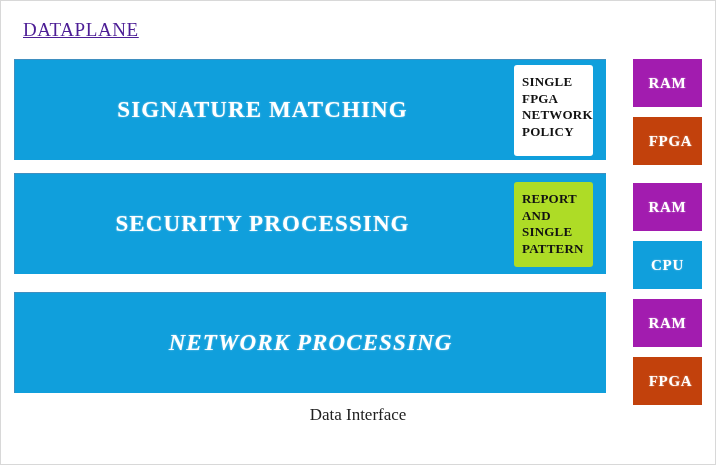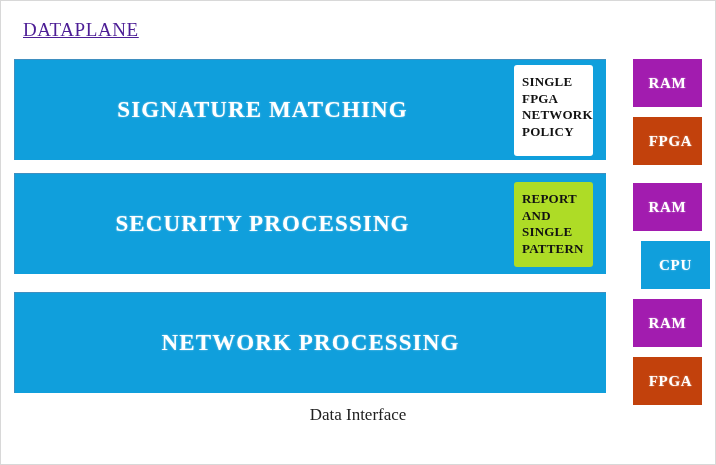--- a/index.html
+++ b/index.html
@@ -57,21 +57,21 @@
     font-weight: bold;
     font-size: 23px;
     letter-spacing: 1.1px;
     color: #ffffff;
     text-shadow: 0 0 2px rgba(255,255,255,0.55);
     white-space: nowrap;
   }
 
   #stage-signature-matching { top: 58px;  height: 101px; }
   #stage-security-processing { top: 172px; height: 101px; }
-  #stage-network-processing  { top: 291px; height: 101px; }
+  #stage-network-processing  { top: 291px; height: 101px; font-style: italic; }
 
   
   .inset-box {
     position: absolute;
     left: 499px;
     width: 79px;
     box-sizing: border-box;
     border-radius: 3px;
     padding: 9px 0 0 8px;
     font-family: "Liberation Serif", serif;
@@ -161,21 +161,21 @@
 
   <div class="chip chip-ram" style="top:58px;">
       <span>RAM</span>
     </div>
   <div class="chip chip-fpga" style="top:116px;">
       <span>FPGA</span>
     </div>
   <div class="chip chip-ram" style="top:182px;">
       <span>RAM</span>
     </div>
-  <div class="chip chip-cpu" style="top:240px;margin-left:8px;">
+  <div class="chip chip-cpu" style="top:240px;">
       <span>CPU</span>
     </div>
   <div class="chip chip-ram" style="top:298px;">
       <span>RAM</span>
     </div>
   <div class="chip chip-fpga" style="top:356px;">
       <span>FPGA</span>
     </div>
 
   <div id="data-interface-label">Data Interface</div>

